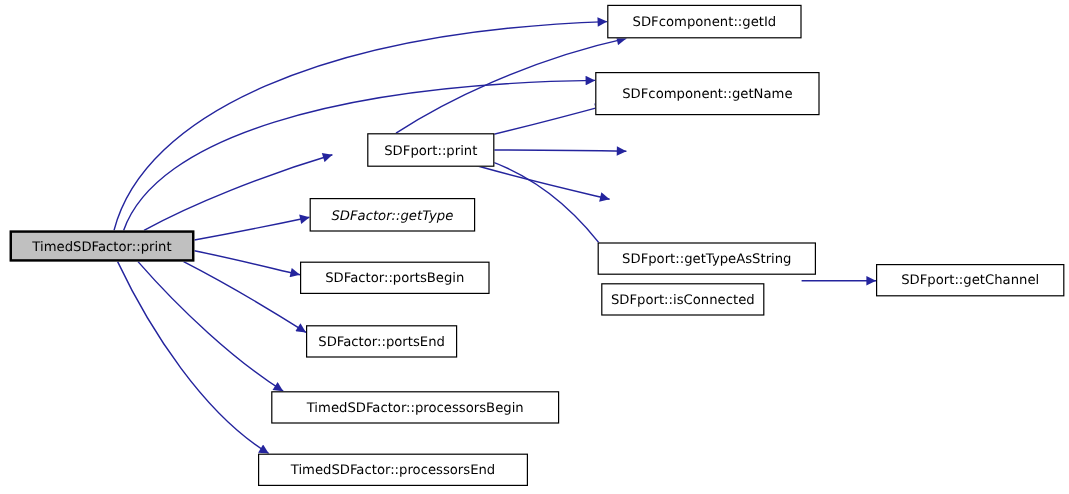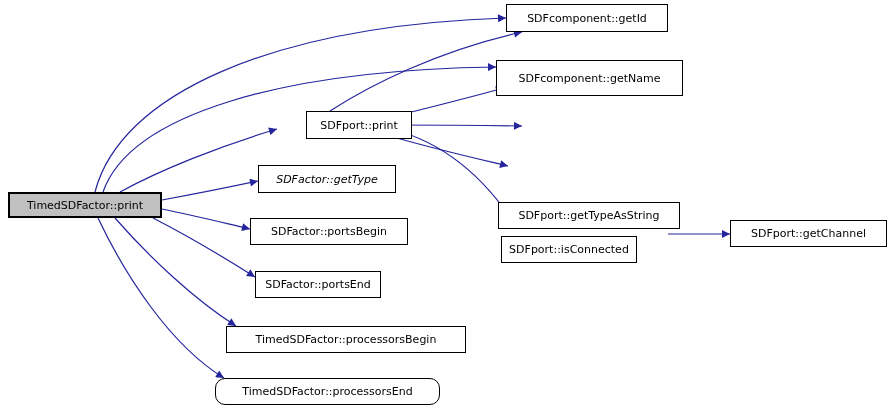--- a/index.html
+++ b/index.html
@@ -84,21 +84,21 @@
   <div class="node" style="left:277px; top:111px; width:106px; height:28px;margin-left:29px;">SDFport::print</div>
 
   <div class="node" style="left:258px; top:165px; width:138px; height:28px;font-style:italic;">SDFactor::getType</div>
 
   <div class="node" style="left:250px; top:218px; width:158px; height:27px;">SDFactor::portsBegin</div>
 
   <div class="node" style="left:255px; top:271px; width:126px; height:27px;">SDFactor::portsEnd</div>
 
   <div class="node" style="left:210px; top:326px; width:240px; height:27px;margin-left:16px;">TimedSDFactor::processorsBegin</div>
 
-  <div class="node" style="left:215px; top:378px; width:225px; height:27px;border-radius:10px;">TimedSDFactor::processorsEnd</div>
+  <div class="node" style="left:215px; top:378px; width:225px; height:27px;">TimedSDFactor::processorsEnd</div>
 
   <div class="node" style="left:506px; top:4px; width:162px; height:28px;">SDFcomponent::getId</div>
 
   <div class="node" style="left:496px; top:60px; width:187px; height:36px;">SDFcomponent::getName</div>
 
 
   <div class="node" style="left:498px; top:166px; width:182px; height:27px;margin-top:36px;">SDFport::getTypeAsString</div>
 
   <div class="node" style="left:501px; top:220px; width:136px; height:27px;margin-top:16px;">SDFport::isConnected</div>
 

